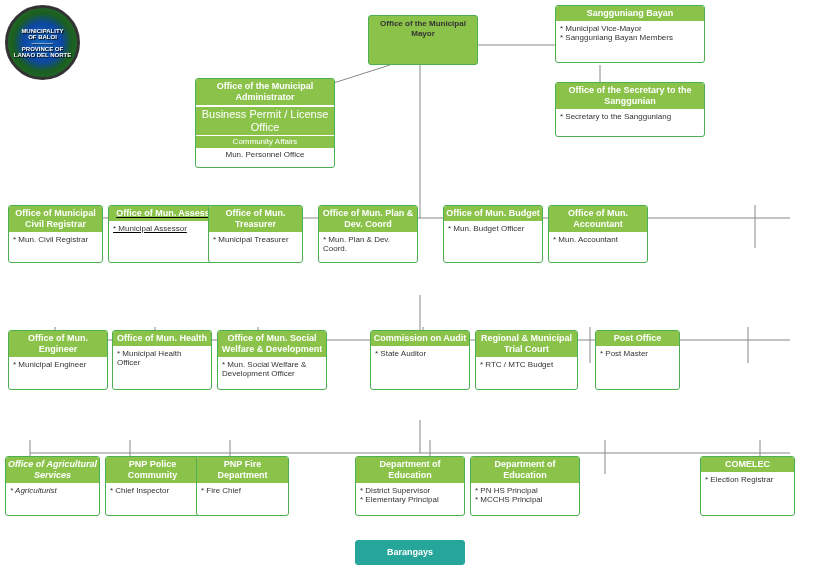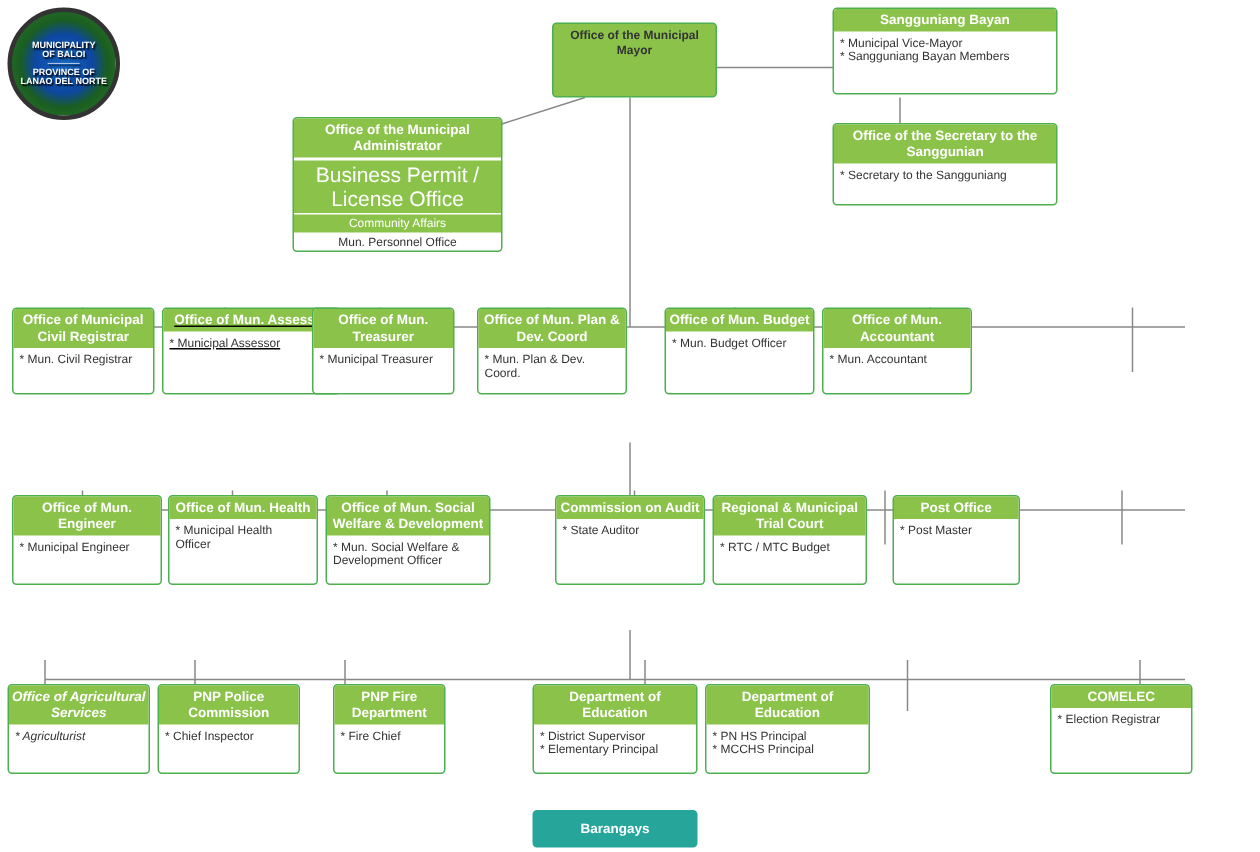--- a/index.html
+++ b/index.html
@@ -170,21 +170,21 @@
     <div class="body">* Municipal Vice-Mayor<br>* Sangguniang Bayan Members</div>
   </div>
 
   <div class="box" style="left:555px; top:82px; width:150px; height:55px;">
     <div class="header">Office of the Secretary to the Sanggunian</div>
     <div class="body">* Secretary to the Sangguniang</div>
   </div>
 
   <div class="box" style="left:195px; top:78px; width:140px; height:90px;">
     <div class="header">Office of the Municipal Administrator</div>
-    <div style="background:#8bc34a; color:#fff; font-size:14px; padding:1px 4px; margin:1px -4px;">Business Permit / License Office</div>
+    <div style="background:#8bc34a; color:#fff; font-size:11px; padding:1px 4px; margin:1px -4px;">Business Permit / License Office</div>
     <div style="background:#8bc34a; color:#fff; font-size:8px; padding:1px 4px; margin:1px -4px;">Community Affairs</div>
     <div style="font-size:8px; padding:1px 0; color:#333;">Mun. Personnel Office</div>
   </div>
 
   <div class="box" style="left:8px; top:205px; width:95px; height:58px;">
     <div class="header">Office of Municipal Civil Registrar</div>
     <div class="body">* Mun. Civil Registrar</div>
   </div>
 
   <div class="box" style="left:108px; top:205px; width:119px; height:58px;text-decoration:underline;">
@@ -241,25 +241,25 @@
     <div class="header">Post Office</div>
     <div class="body">* Post Master</div>
   </div>
 
   <div class="box" style="left:5px; top:456px; width:95px; height:60px;font-style:italic;">
     <div class="header">Office of Agricultural Services</div>
     <div class="body">* Agriculturist</div>
   </div>
 
   <div class="box" style="left:105px; top:456px; width:95px; height:60px;">
-    <div class="header">PNP Police Commission</div>
+    <div class="header">PNP Police Community</div>
     <div class="body">* Chief Inspector</div>
   </div>
 
-  <div class="box" style="left:222px; top:456px; width:75px; height:60px;">
+  <div class="box" style="left:196px; top:456px; width:93px; height:60px;">
     <div class="header">PNP Fire Department</div>
     <div class="body">* Fire Chief</div>
   </div>
 
   <div class="box" style="left:355px; top:456px; width:110px; height:60px;">
     <div class="header">Department of Education</div>
     <div class="body">* District Supervisor<br>* Elementary Principal</div>
   </div>
 
   <div class="box" style="left:470px; top:456px; width:110px; height:60px;">

